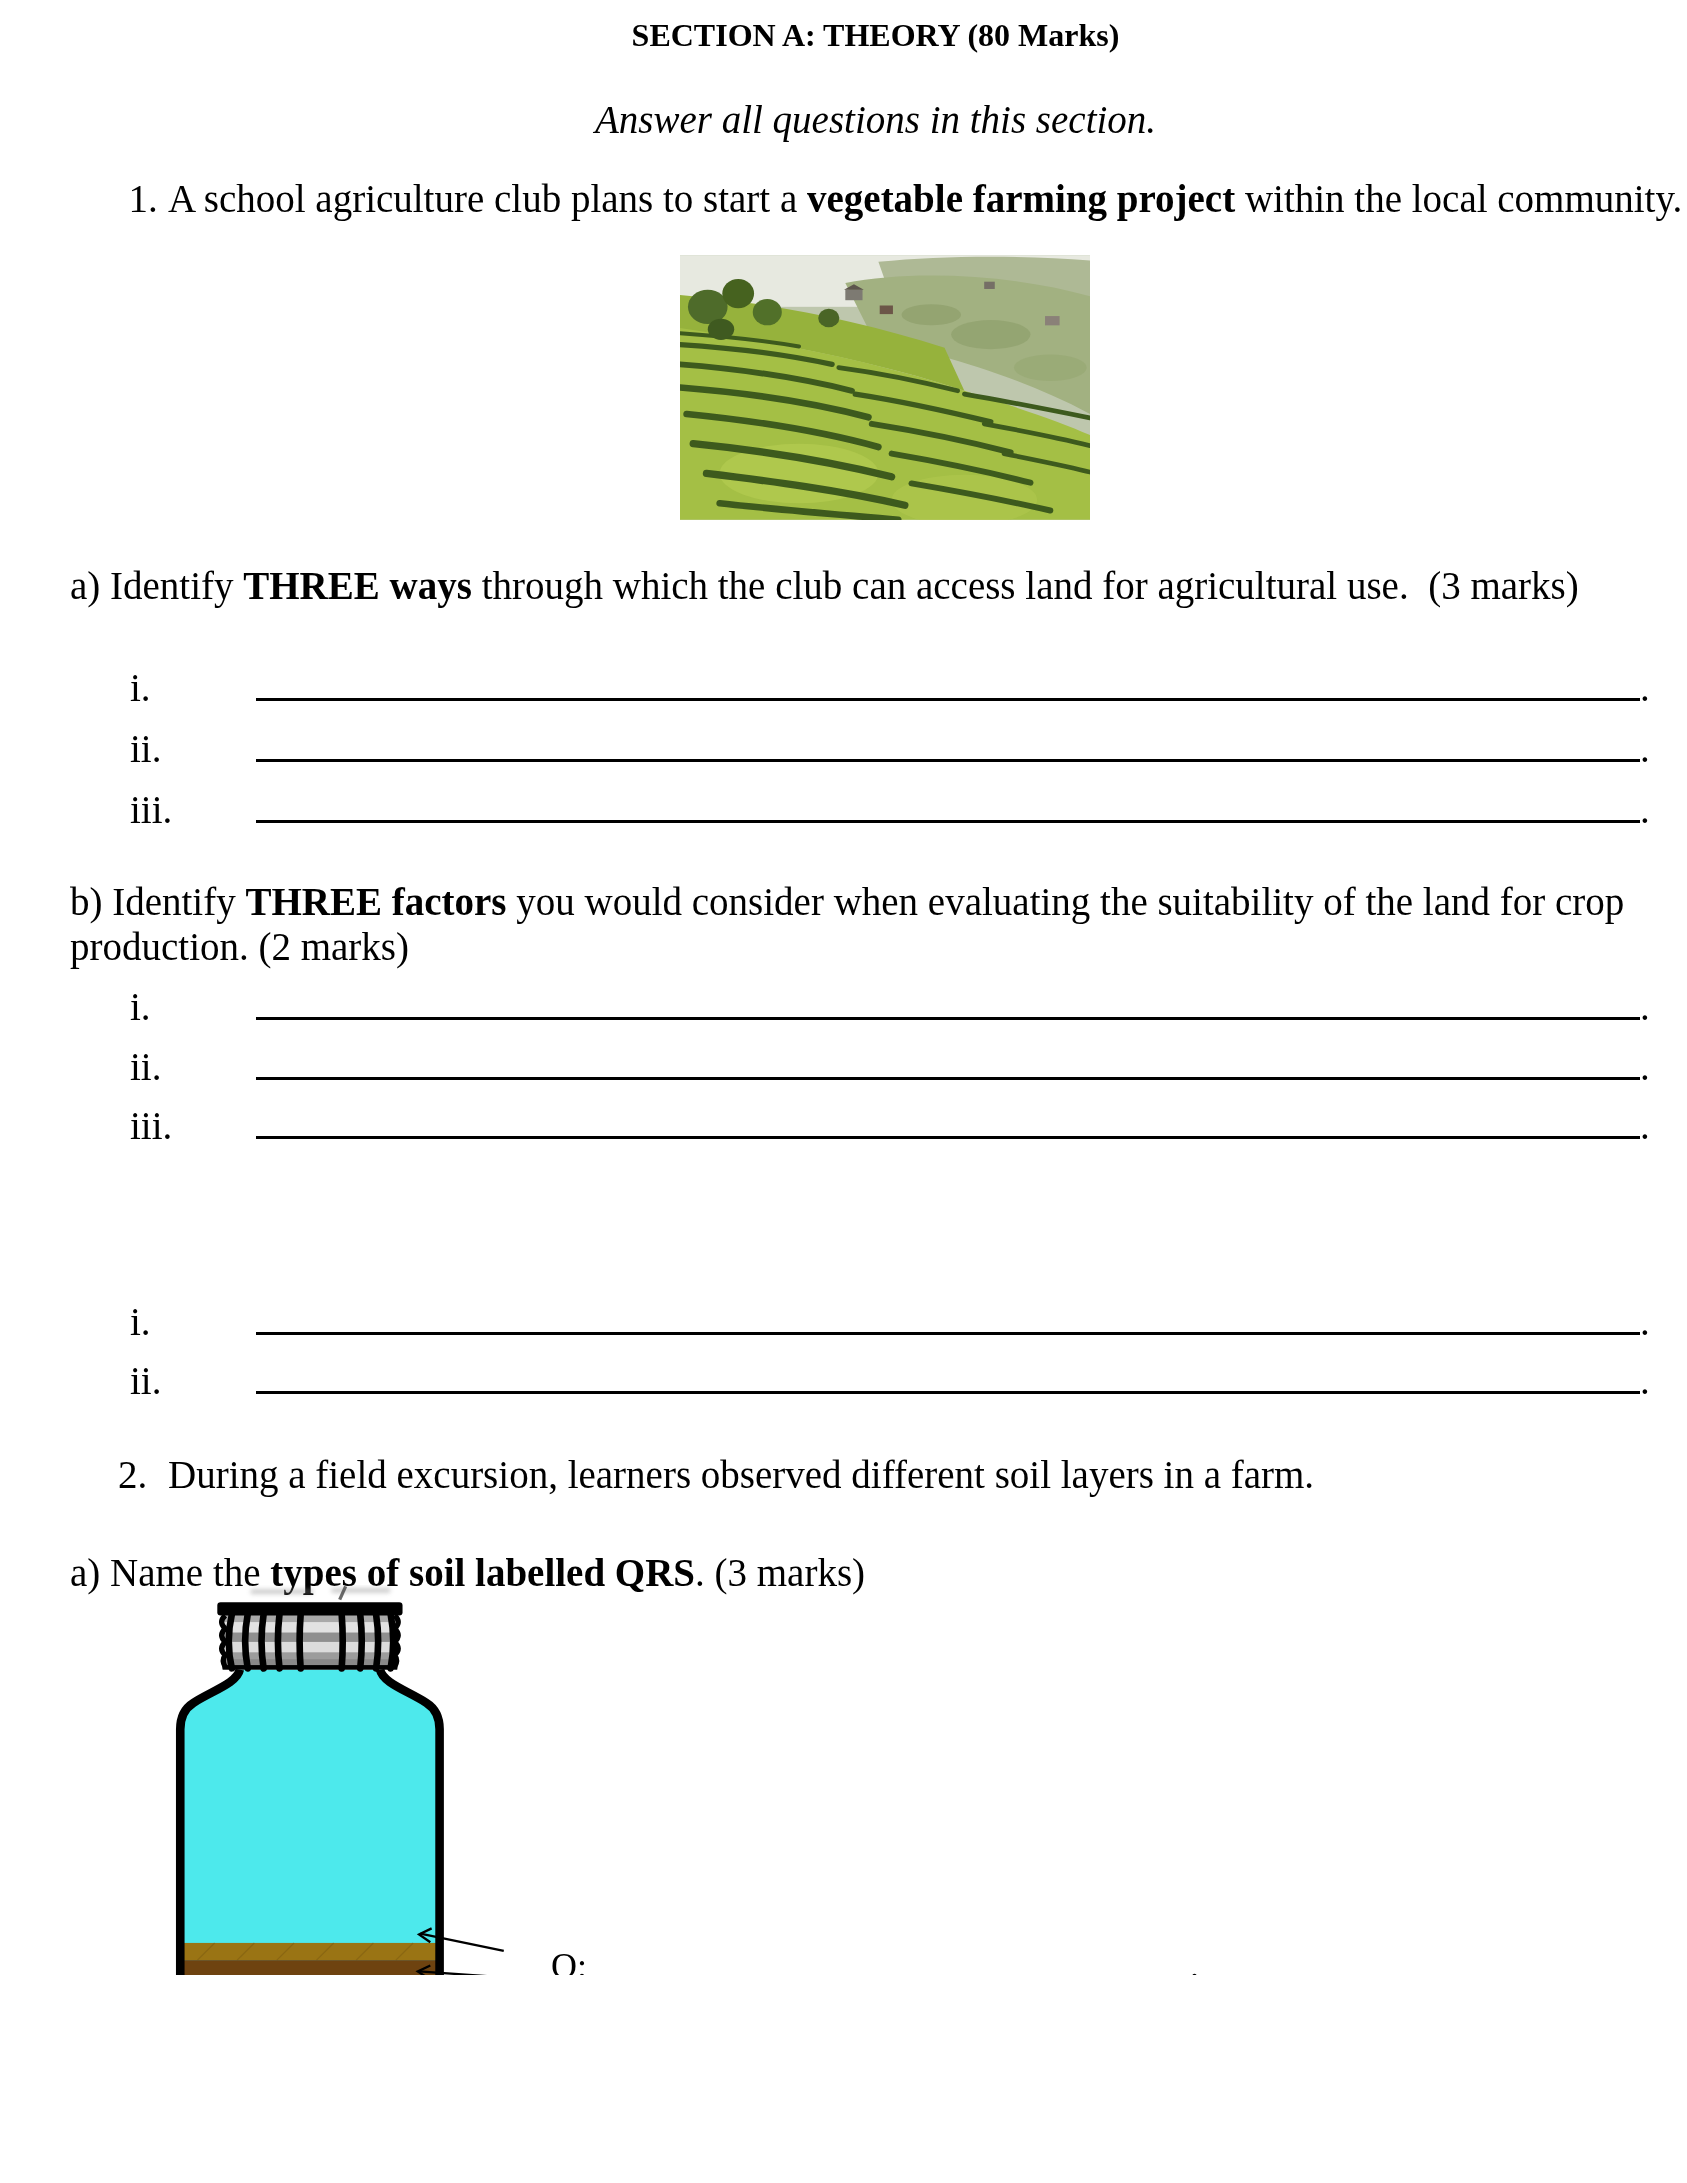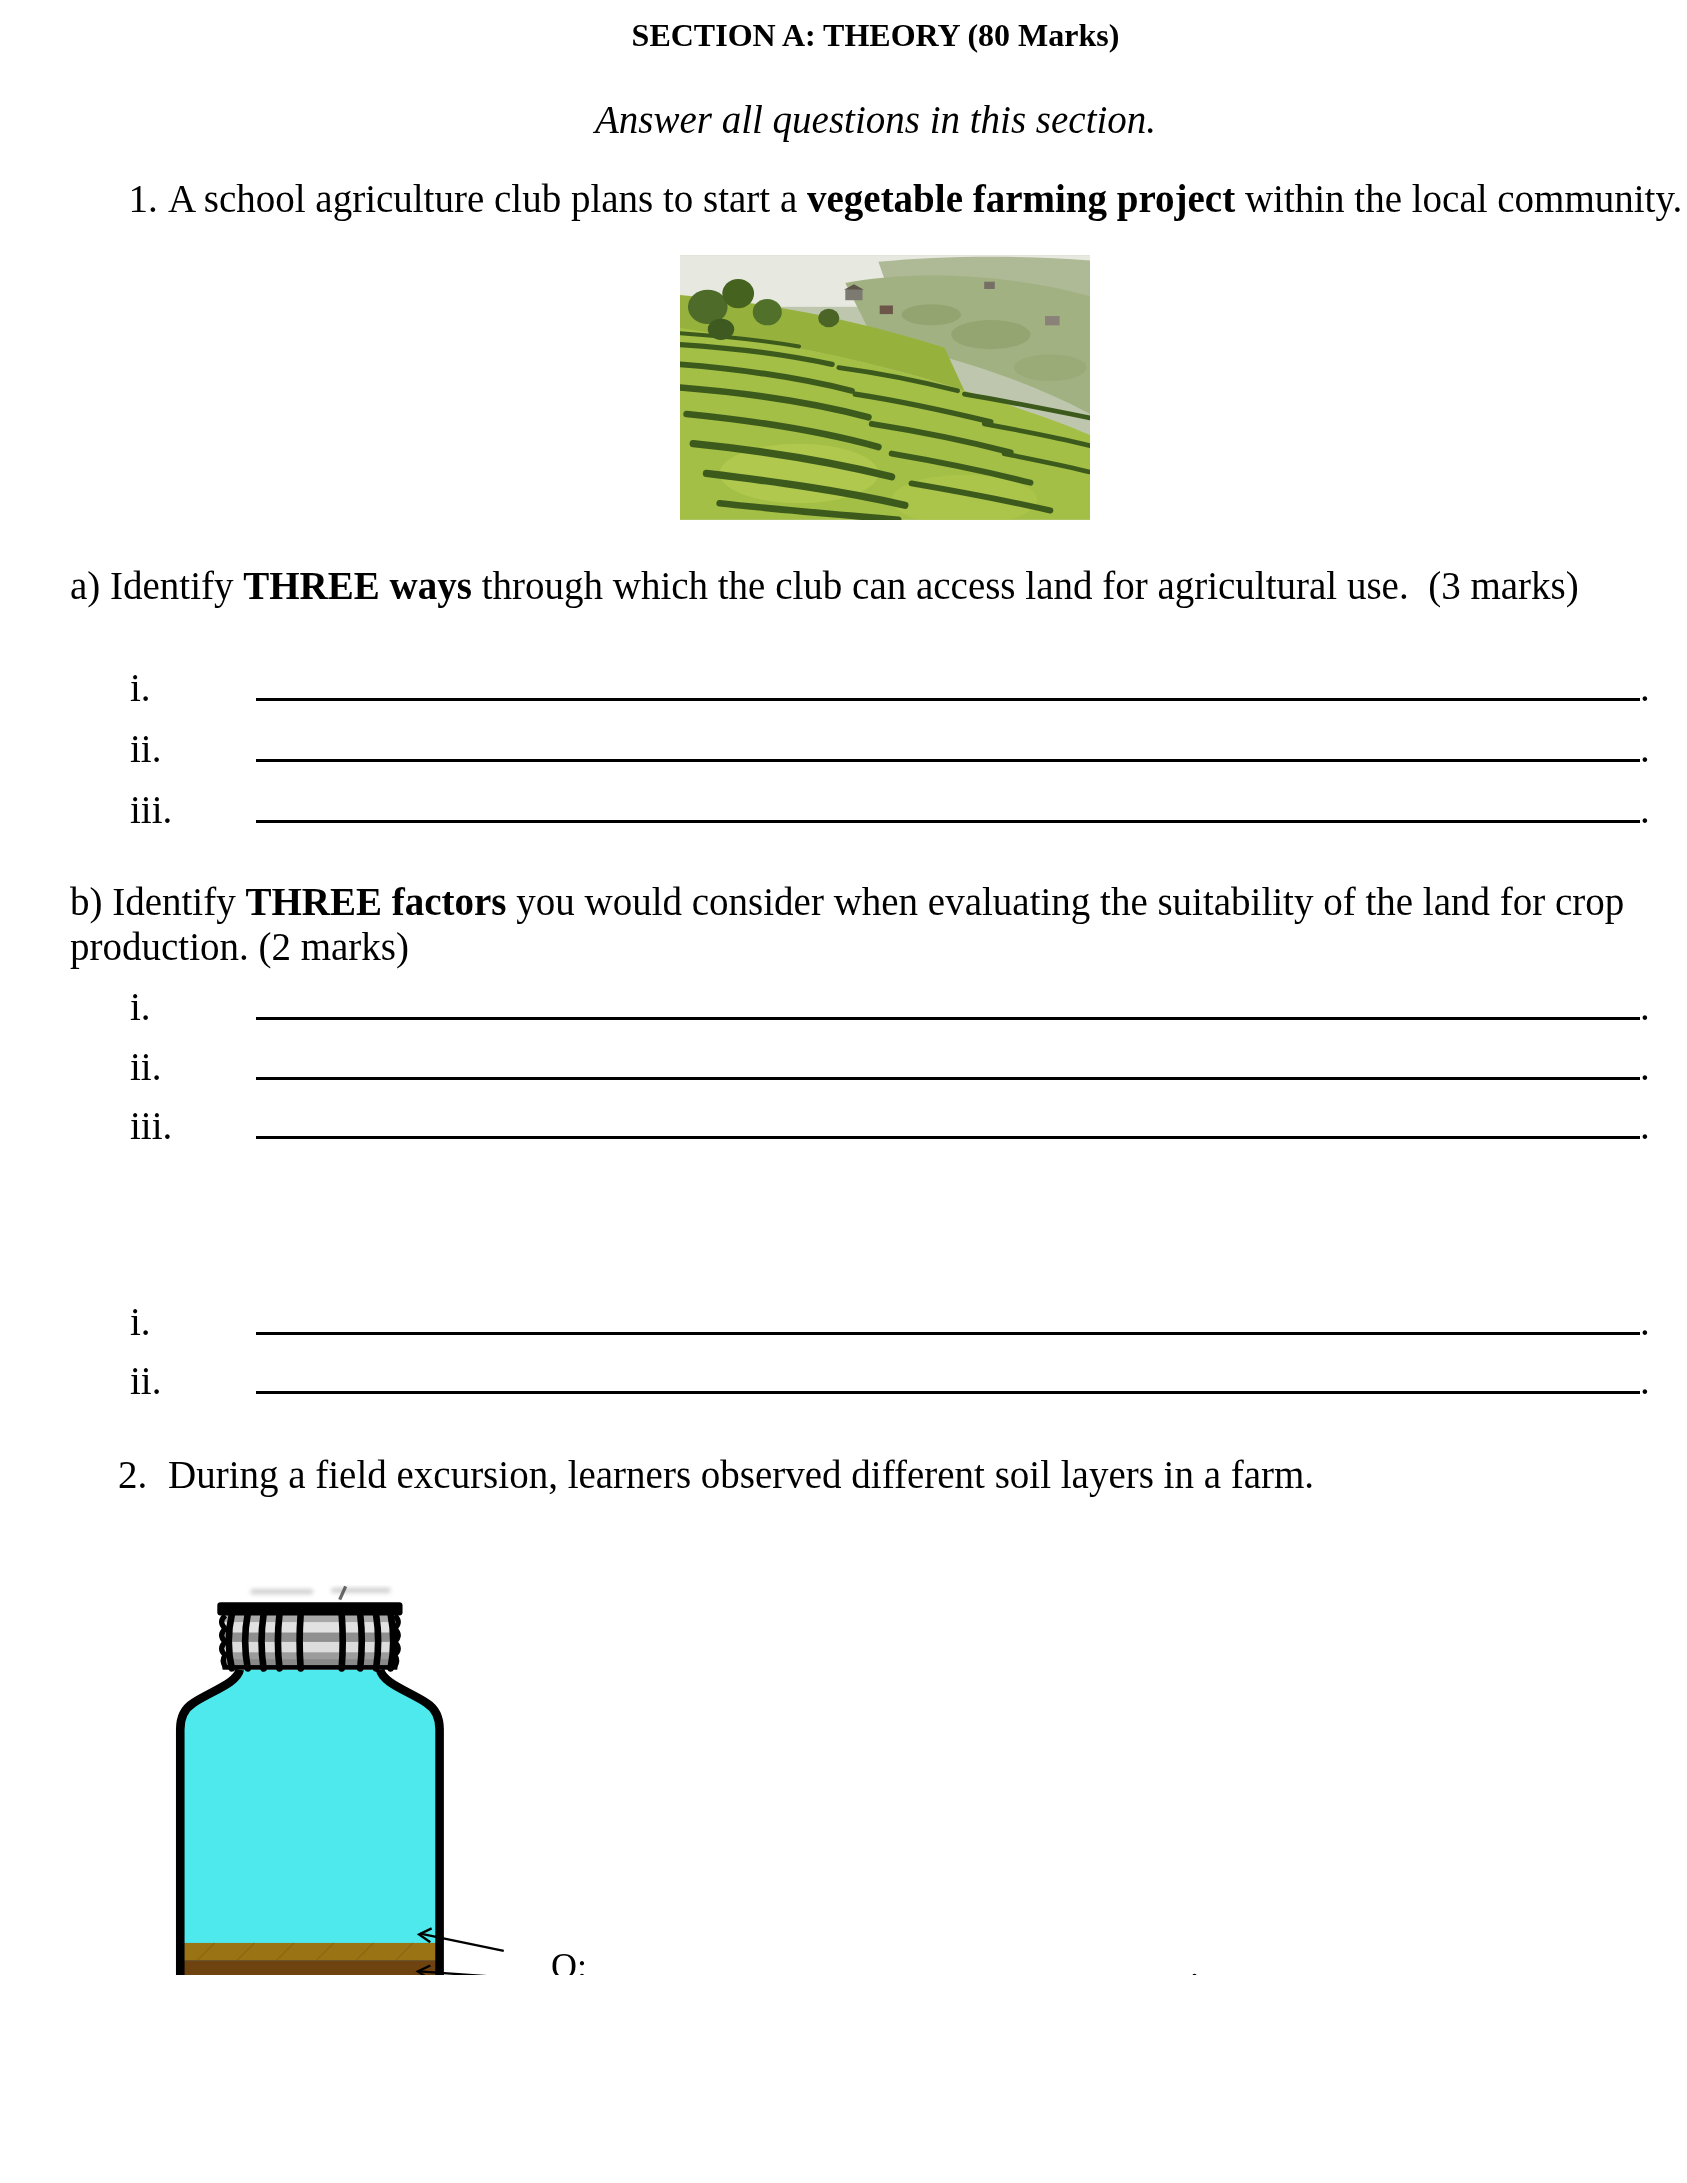--- a/index.html
+++ b/index.html
@@ -85,20 +85,21 @@
   <p class="abs serif item-row" style="left:98px;top:985px;"><span class="rnum">i.</span><span class="aline"></span><span>.</span></p>
   <p class="abs serif item-row" style="left:98px;top:1045px;"><span class="rnum">ii.</span><span class="aline"></span><span>.</span></p>
   <p class="abs serif item-row" style="left:98px;top:1104px;"><span class="rnum">iii.</span><span class="aline"></span><span>.</span></p>
 
 
   <p class="abs serif item-row" style="left:98px;top:1300px;"><span class="rnum">i.</span><span class="aline"></span><span>.</span></p>
   <p class="abs serif item-row" style="left:98px;top:1359px;"><span class="rnum">ii.</span><span class="aline"></span><span>.</span></p>
 
   <p class="abs serif" style="left:86px;top:1453px;"><span class="qnum">2.</span><span>During a field excursion, learners observed different soil layers in a farm.</span></p>
 
+  <p class="abs serif" style="left:38px;top:1551px;"><span>a) Name the </span><span class="b">types of soil labelled QRS</span><span>. (3 marks)</span></p>
 
   <svg class="abs" style="left:139px;top:1585px;" width="344" height="483" viewBox="0 0 520 730" role="img">
 
     <g style="filter:blur(3px);" opacity="0.4">
       <rect x="120" y="6" width="95" height="8" rx="4" fill="#8a8a8a"></rect>
       <rect x="242" y="4" width="90" height="8" rx="4" fill="#8a8a8a"></rect>
     </g>
     <path d="M255,22 L264,2" stroke="#444" stroke-width="5" fill="none" opacity="0.8"></path>
 
     <path d="M104,128 C100,148 62,160 34,178 C18,188 14,202 14,218 L14,598 C14,652 32,692 84,708 L336,708 C388,692 406,652 406,598 L406,218 C406,202 402,188 386,178 C358,160 320,148 316,128 Z" fill="#4DE9EC"></path>

